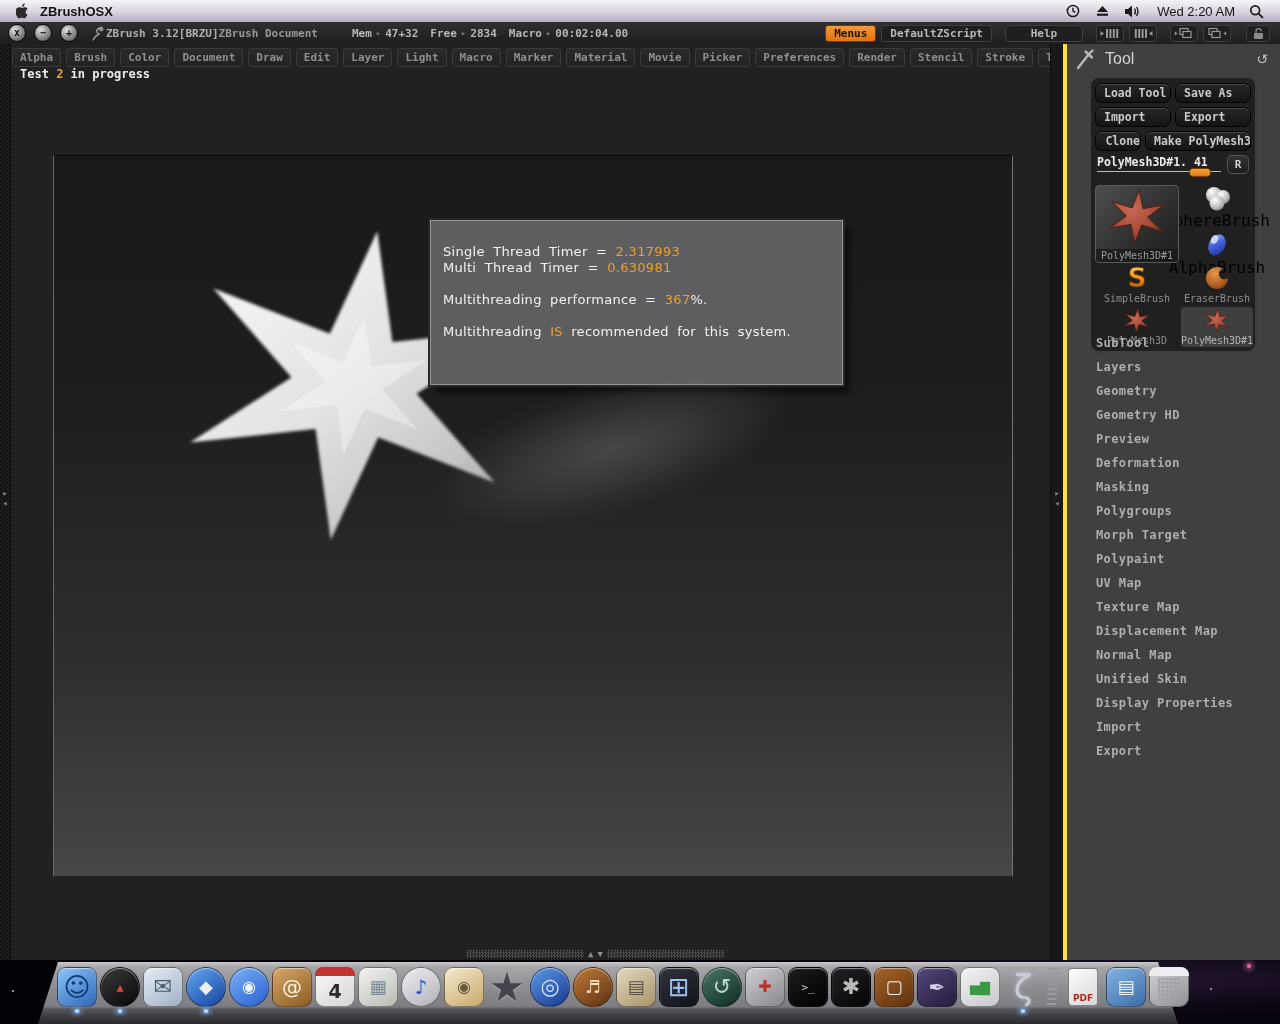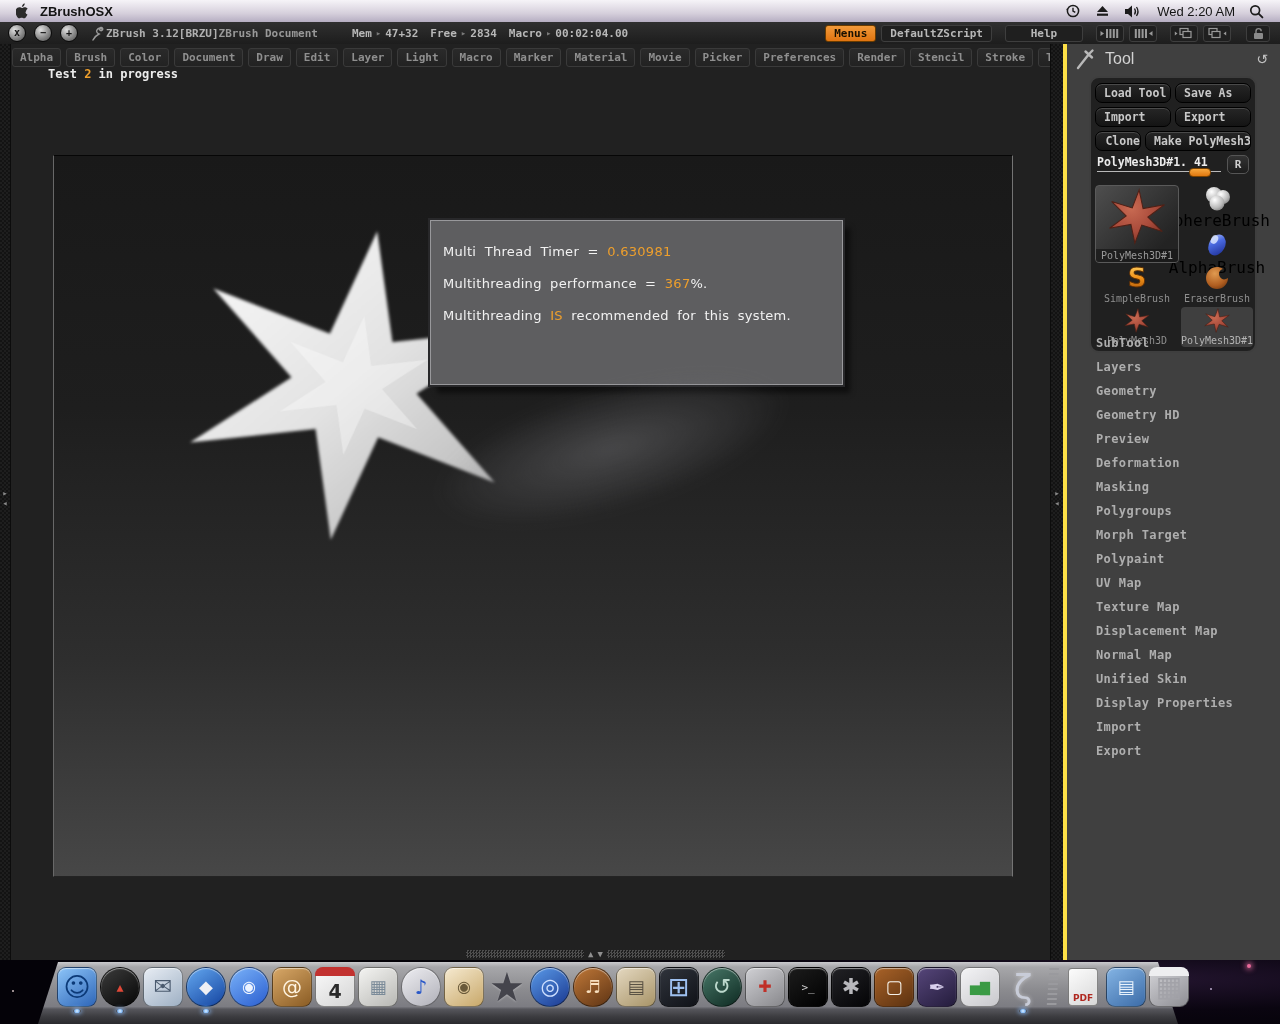--- a/index.html
+++ b/index.html
@@ -26,21 +26,21 @@
   .tb-btn{background:#1f1f1f;border:1px solid #3e3e3e;border-radius:3px;color:#b8b8b8;
     padding:1px 8px;font-size:11px;font-weight:bold;white-space:nowrap;}
   .tb-btn.orange{background:linear-gradient(#f29a3a,#e07410);color:#181000;border-color:#6a3c00;}
   .tb-icbtn{background:#1f1f1f;border:1px solid #3e3e3e;border-radius:3px;width:26px;height:15px;
     display:flex;align-items:center;justify-content:center;}
   
   #workspace{position:absolute;left:0;top:44px;width:1063px;height:916px;background:#212121;overflow:hidden;}
   #menurow{position:absolute;left:12px;top:4px;display:flex;gap:5px;}
   .menu-btn{border:1px solid #3a3a3a;border-radius:3px;background:linear-gradient(#2a2a2a,#222);
     color:#8f8f8f;font-size:11px;font-weight:bold;padding:2px 7px;white-space:nowrap;}
-  #statusline{position:absolute;left:20px;top:23px;font-size:12px;font-weight:bold;color:#ececec;margin-left:28px;}
+  #statusline{position:absolute;left:20px;top:23px;font-size:12px;font-weight:bold;color:#ececec;}
   #statusline .num{color:#ee9f2c;}
   .traystrip{position:absolute;top:0;width:10px;height:916px;
     background:repeating-conic-gradient(#1e1e1e 0 25%,#131313 0 50%) 0 0/4px 4px;}
   #lefttray{left:0;border-right:1px solid #0c0c0c;}
   #righttray{left:1050px;width:12px;border-left:1px solid #0c0c0c;border-right:1px solid #0c0c0c;}
   .tray-arrows{position:absolute;top:444px;left:0;width:100%;display:flex;flex-direction:column;align-items:center;color:#8a8a8a;font-size:9px;line-height:10px;}
   
   #document{position:absolute;left:53px;top:111px;width:958px;height:720px;
     background:linear-gradient(#191919,#1e1e1e 35%,#2e2e2e 70%,#474747);
     border-left:1px solid #686868;border-right:1px solid #747474;border-top:1px solid #060606;border-bottom:1px solid #232323;overflow:hidden;}
@@ -278,20 +278,21 @@
           </linearGradient>
           <filter id="soft" x="-10%" y="-10%" width="120%" height="120%">
               <feGaussianBlur stdDeviation="1.6"></feGaussianBlur>
             </filter>
         </defs>
         <polygon filter="url(#soft)" fill="url(#gradWhite)" transform="rotate(4 200 180)" points="212.6,22.4 235.8,133.3 361.8,110.7 263.8,183.9 349.2,268.3 228.1,230.6 187.4,337.6 164.2,226.7 38.2,249.3 136.2,176.1 50.8,91.7 171.9,129.4"></polygon>
         <polygon fill="rgba(255,255,255,.35)" filter="url(#soft)" transform="rotate(4 200 180) scale(.45) translate(244 220)" points="212.6,22.4 235.8,133.3 361.8,110.7 263.8,183.9 349.2,268.3 228.1,230.6 187.4,337.6 164.2,226.7 38.2,249.3 136.2,176.1 50.8,91.7 171.9,129.4"></polygon>
       </svg>
 
       <div id="dialog">
+          <div class="dlg-line"><span>Single Thread Timer = </span><span class="accent">2.317993</span></div>
           <div class="dlg-line"><span>Multi Thread Timer = </span><span class="accent">0.630981</span></div>
           <div class="dlg-line">&nbsp;</div>
           <div class="dlg-line"><span>Multithreading performance = </span><span class="accent">367</span><span>%.</span></div>
           <div class="dlg-line">&nbsp;</div>
           <div class="dlg-line"><span>Multithreading </span><span class="accent">IS</span><span> recommended for this system.</span></div>
         </div>
       <div id="streak"></div>
     </div>
 
     <div id="bottomsplit">

